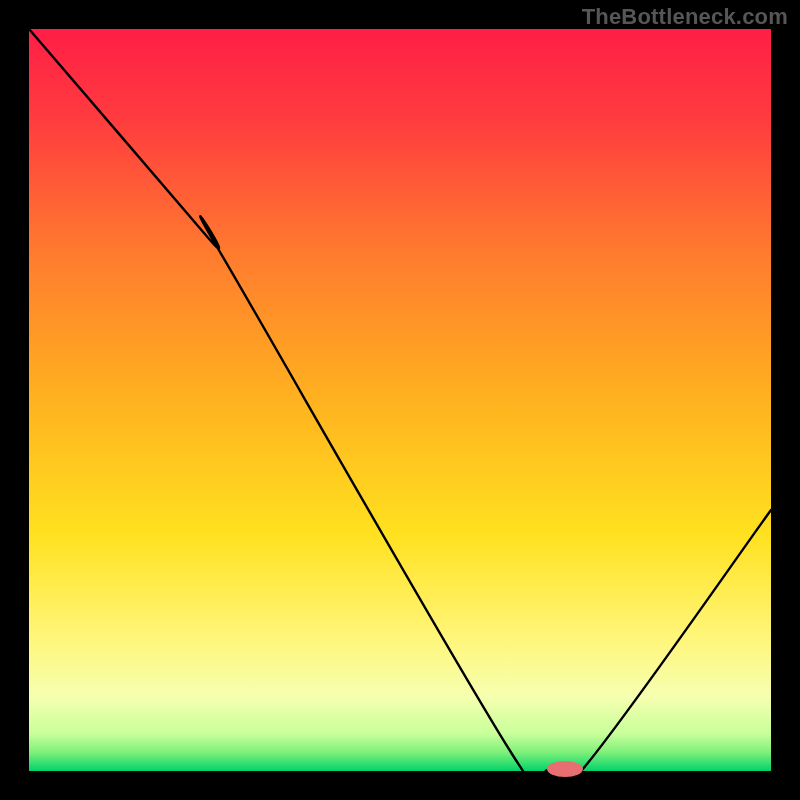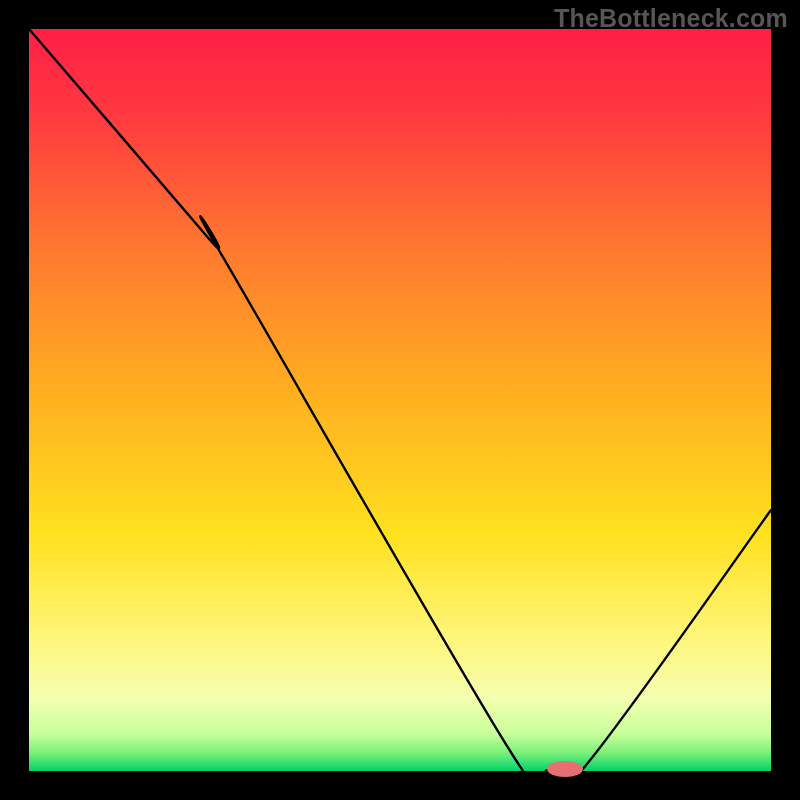--- a/index.html
+++ b/index.html
@@ -14,21 +14,21 @@
     position: relative;
     width: 800px;
     height: 800px;
     background: #000;
   }
   .watermark {
     position: absolute;
     top: 4px;
     right: 12px;
     font-family: Arial, Helvetica, sans-serif;
-    font-size: 25px;
+    font-size: 22px;
     font-weight: 600;
     color: #565656;
     letter-spacing: 0.2px;
     user-select: none;
   }
   svg {
     position: absolute;
     left: 0;
     top: 0;
   }

